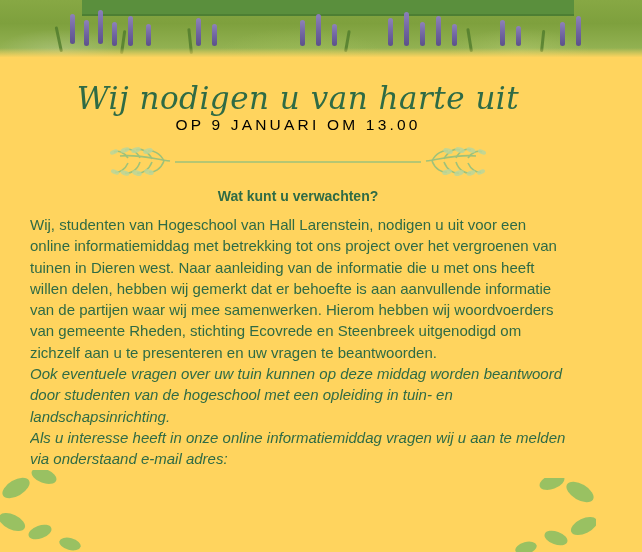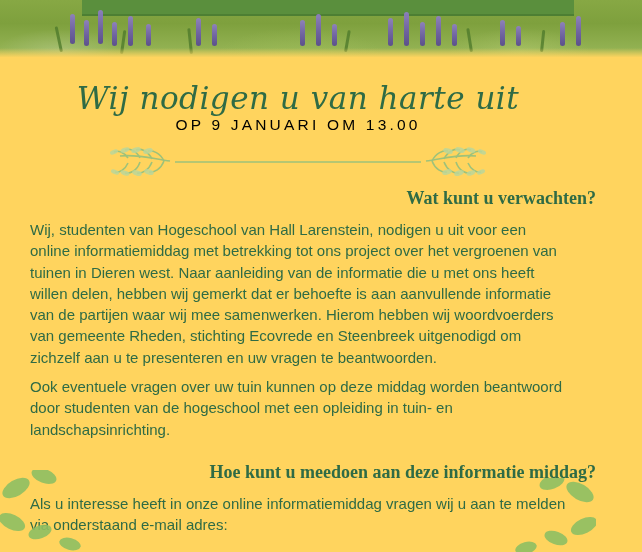--- a/index.html
+++ b/index.html
@@ -124,40 +124,40 @@
   .sprig {
     position: absolute;
     top: 0;
     width: 70px;
     height: 42px;
   }
   .sprig.left { left: 104px; }
   .sprig.right { right: 104px; }
 
   h2.section {
-    text-align: right;
+    text-align: center;
     color: #2f6b45;
-    font-size: 18px;
+    font-size: 14px;
     font-weight: bold;
     margin: 6px 0 10px 0;
-    font-family: Liberation Serif, serif;
+    font-family: Liberation Sans, sans-serif;
   }
   h2.section.second {
     margin-top: 22px;
   }
   p.body {
     margin: 0 30px;
     text-align: left;
     font-size: 15px;
     line-height: 1.42;
     color: #2f6b45;
     font-family: "Liberation Sans", sans-serif;
   }
   p.body + p.body {
-    margin-top: 8px;
+    font-style: italic;
   }
   .cut-off {
     overflow: hidden;
   }
 
   
   .leafdoodle {
     position: absolute;
     pointer-events: none;
   }
@@ -254,21 +254,20 @@
           <ellipse cx="10" cy="12" rx="4.2" ry="2.2" transform="rotate(-20 10 12)"></ellipse>
           <ellipse cx="11" cy="32" rx="4.2" ry="2.2" transform="rotate(20 11 32)"></ellipse>
         </g>
       </svg>
     </div>
 
     <h2 class="section">Wat kunt u verwachten?</h2>
     <p class="body">Wij, studenten van Hogeschool van Hall Larenstein, nodigen u uit voor een online informatiemiddag met betrekking tot ons project over het vergroenen van tuinen in Dieren west. Naar aanleiding van de informatie die u met ons heeft willen delen, hebben wij gemerkt dat er behoefte is aan aanvullende informatie van de partijen waar wij mee samenwerken. Hierom hebben wij woordvoerders van gemeente Rheden, stichting Ecovrede en Steenbreek uitgenodigd om zichzelf aan u te presenteren en uw vragen te beantwoorden.</p>
     <p class="body">Ook eventuele vragen over uw tuin kunnen op deze middag worden beantwoord door studenten van de hogeschool met een opleiding in tuin- en landschapsinrichting.</p>
 
-    <h2 class="section second">Hoe kunt u meedoen aan deze informatie middag?</h2>
     <p class="body cut-off">Als u interesse heeft in onze online informatiemiddag vragen wij u aan te melden via onderstaand e-mail adres:</p>
 
     <svg class="leafdoodle" style="left:0px; top:412px;" width="100" height="82" viewBox="0 0 100 82">
       <g fill="#8fbf63" opacity="0.9">
         <ellipse cx="16" cy="18" rx="15" ry="8" transform="rotate(-30 16 18)"></ellipse>
         <ellipse cx="44" cy="6" rx="13" ry="7" transform="rotate(20 44 6)"></ellipse>
         <ellipse cx="12" cy="52" rx="14" ry="7.5" transform="rotate(25 12 52)"></ellipse>
         <ellipse cx="40" cy="62" rx="12" ry="6.5" transform="rotate(-20 40 62)"></ellipse>
         <ellipse cx="70" cy="74" rx="11" ry="6" transform="rotate(15 70 74)"></ellipse>
       </g>

